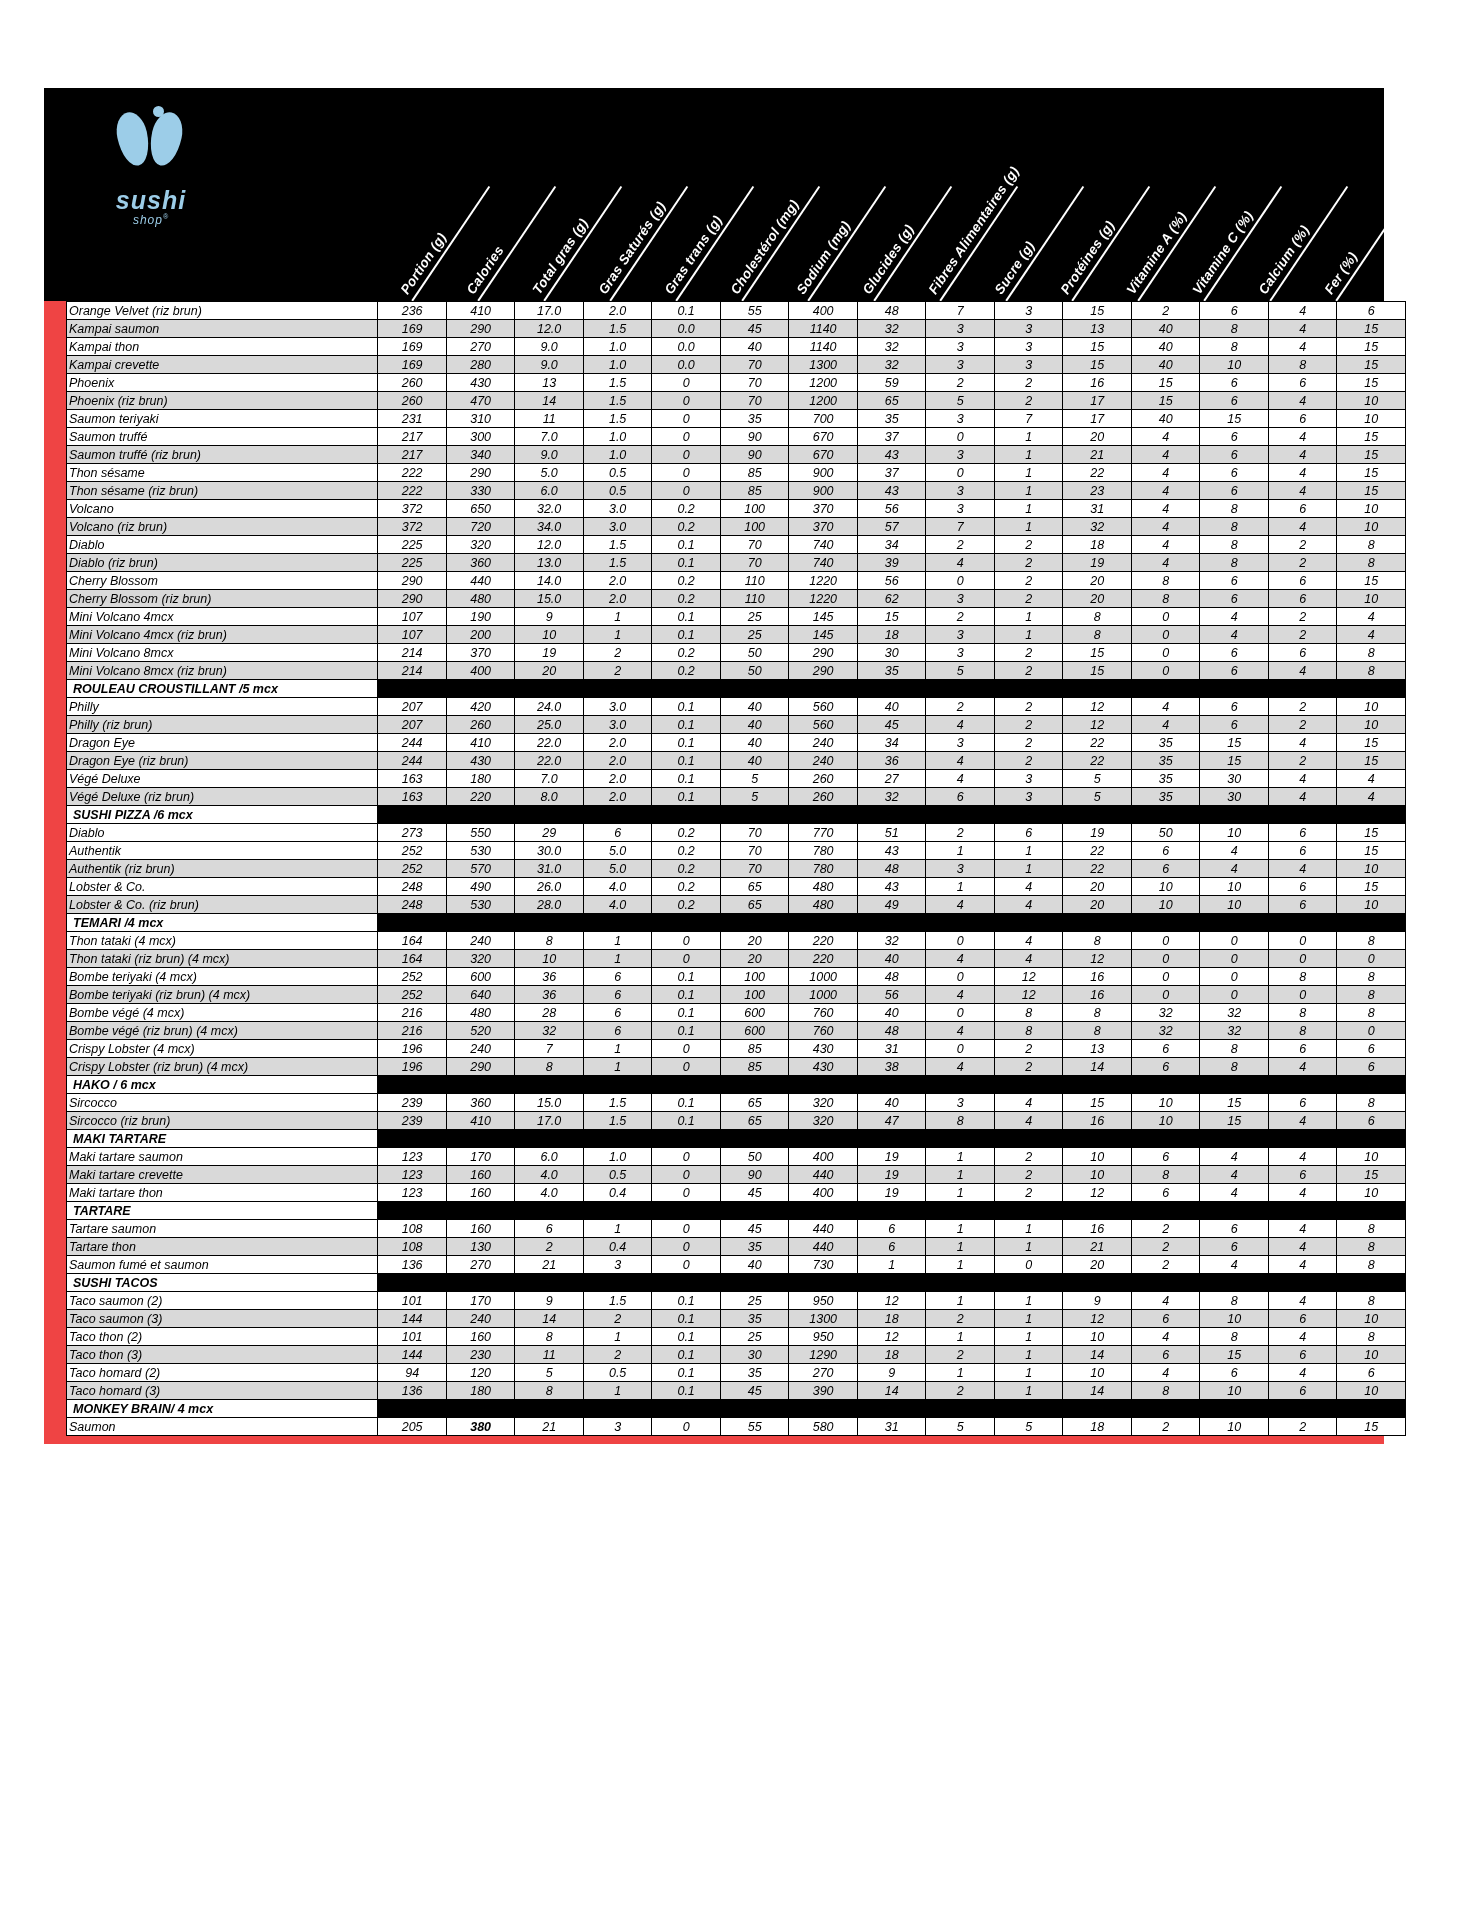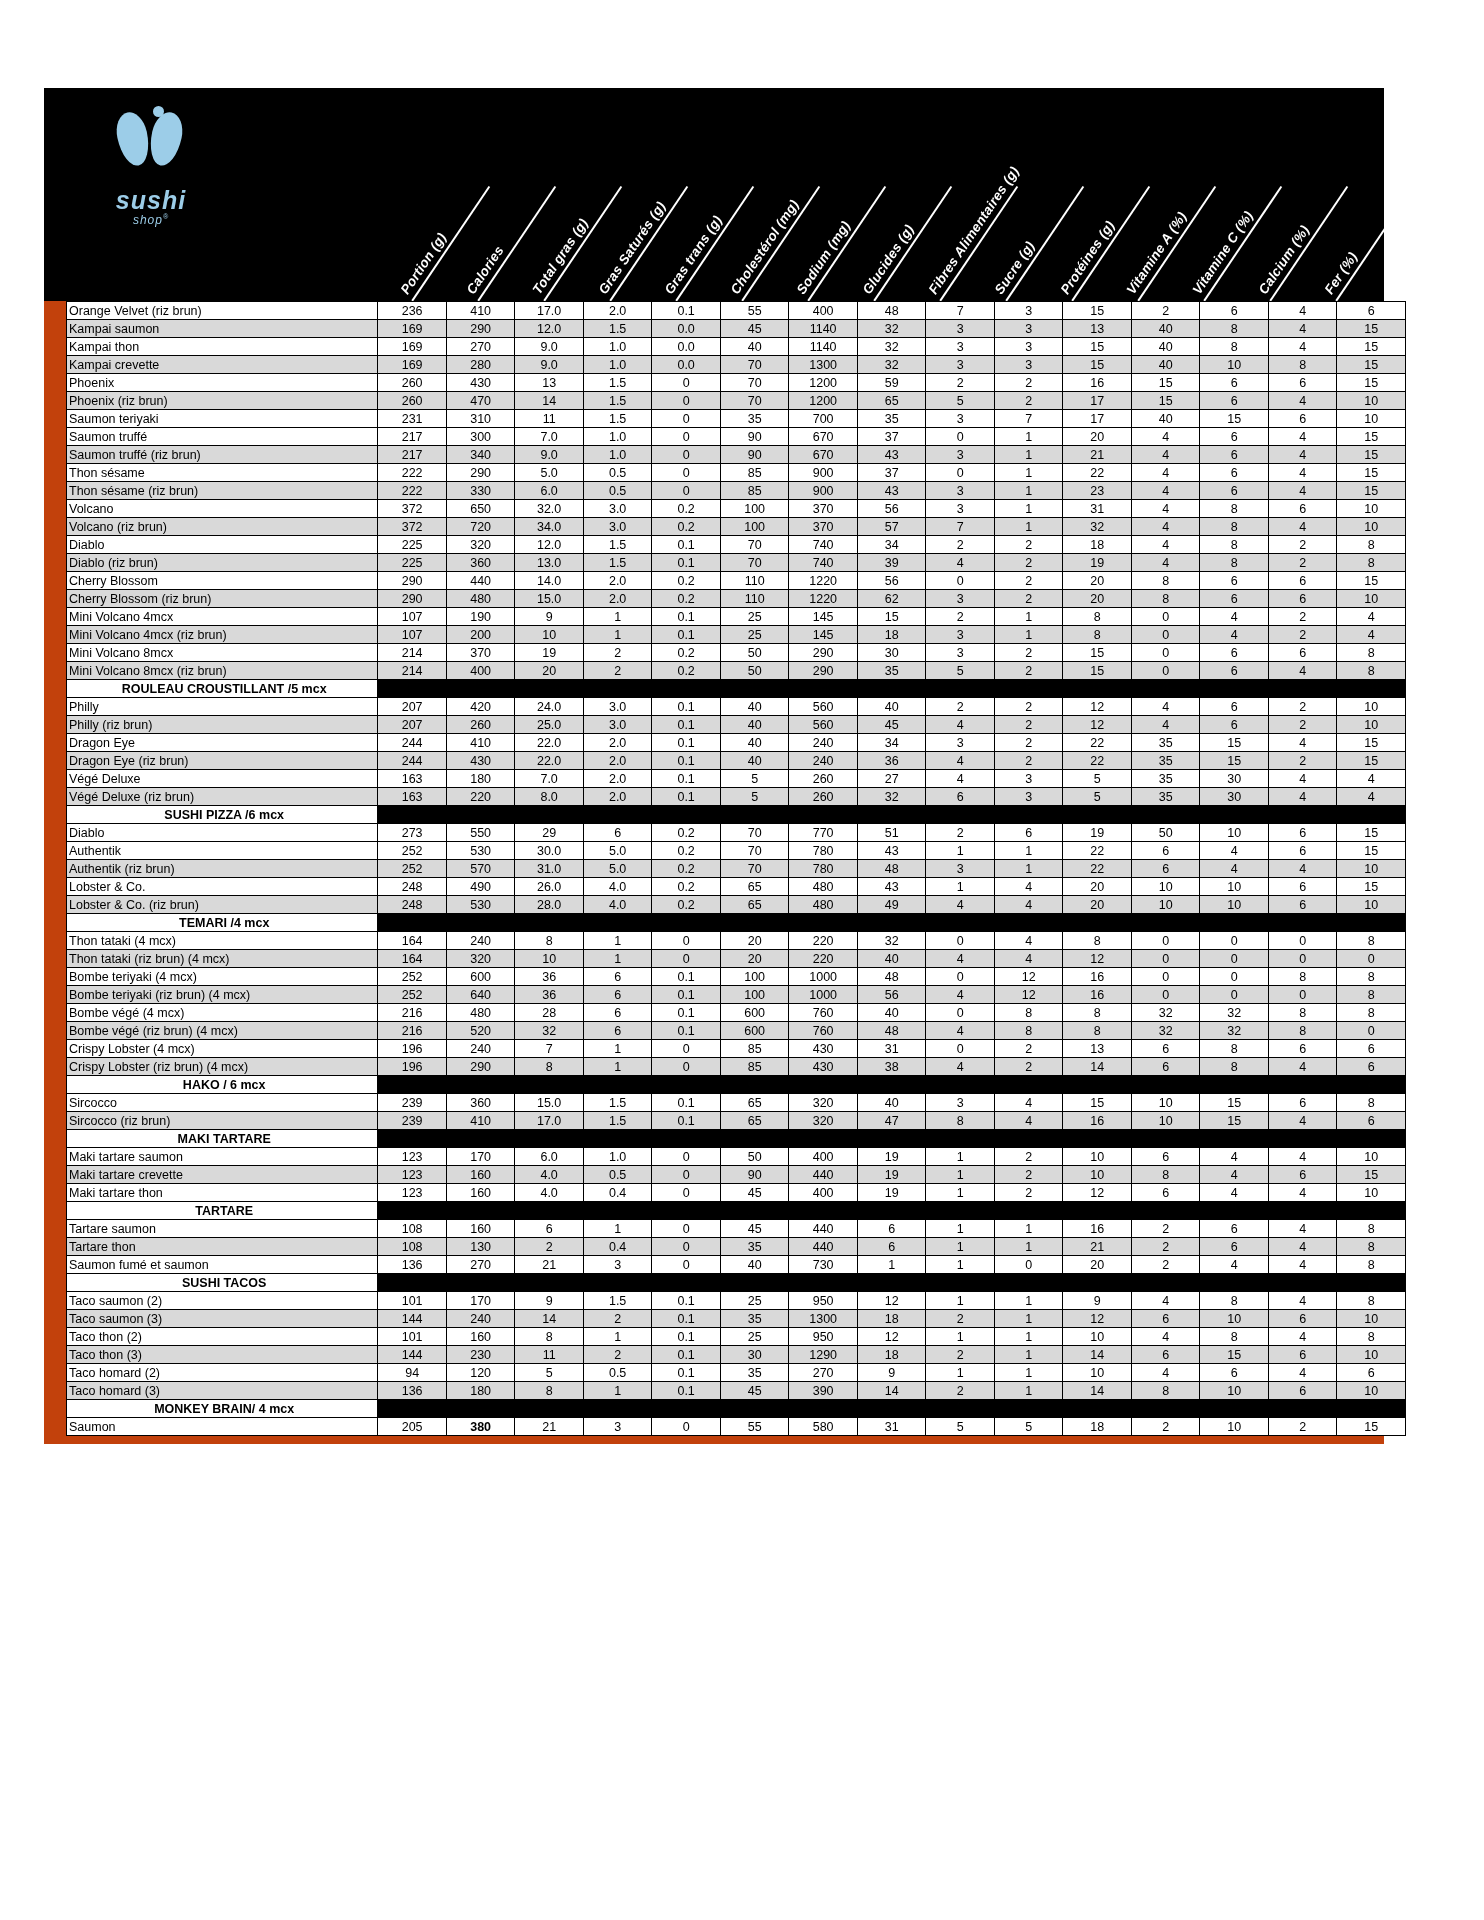--- a/index.html
+++ b/index.html
@@ -127,29 +127,30 @@
   tr.row-alt td { background: #d9d9d9; }
   td.name {
     text-align: left;
     padding-left: 6px;
     width: 300px;
   }
   td.num { text-align: center; }
   tr.section td {
     background: #ffffff;
     font-weight: bold;
-    text-align: center;
+    text-align: left;
     padding-left: 6px;
   }
   tr.section td.pad { background: #000000; border-color: #000; }
   td.bold { font-weight: bold; }
   
   .tbl-wrap {
     padding: 0 22px 8px 22px;
-    background: #c2410c;
+    background: #ef4444;
+    font-style: italic;
   }
 </style>
 </head>
 <body>
 
 <div id="page">
   <div id="sheet">
 
     <div class="header-band">
 

